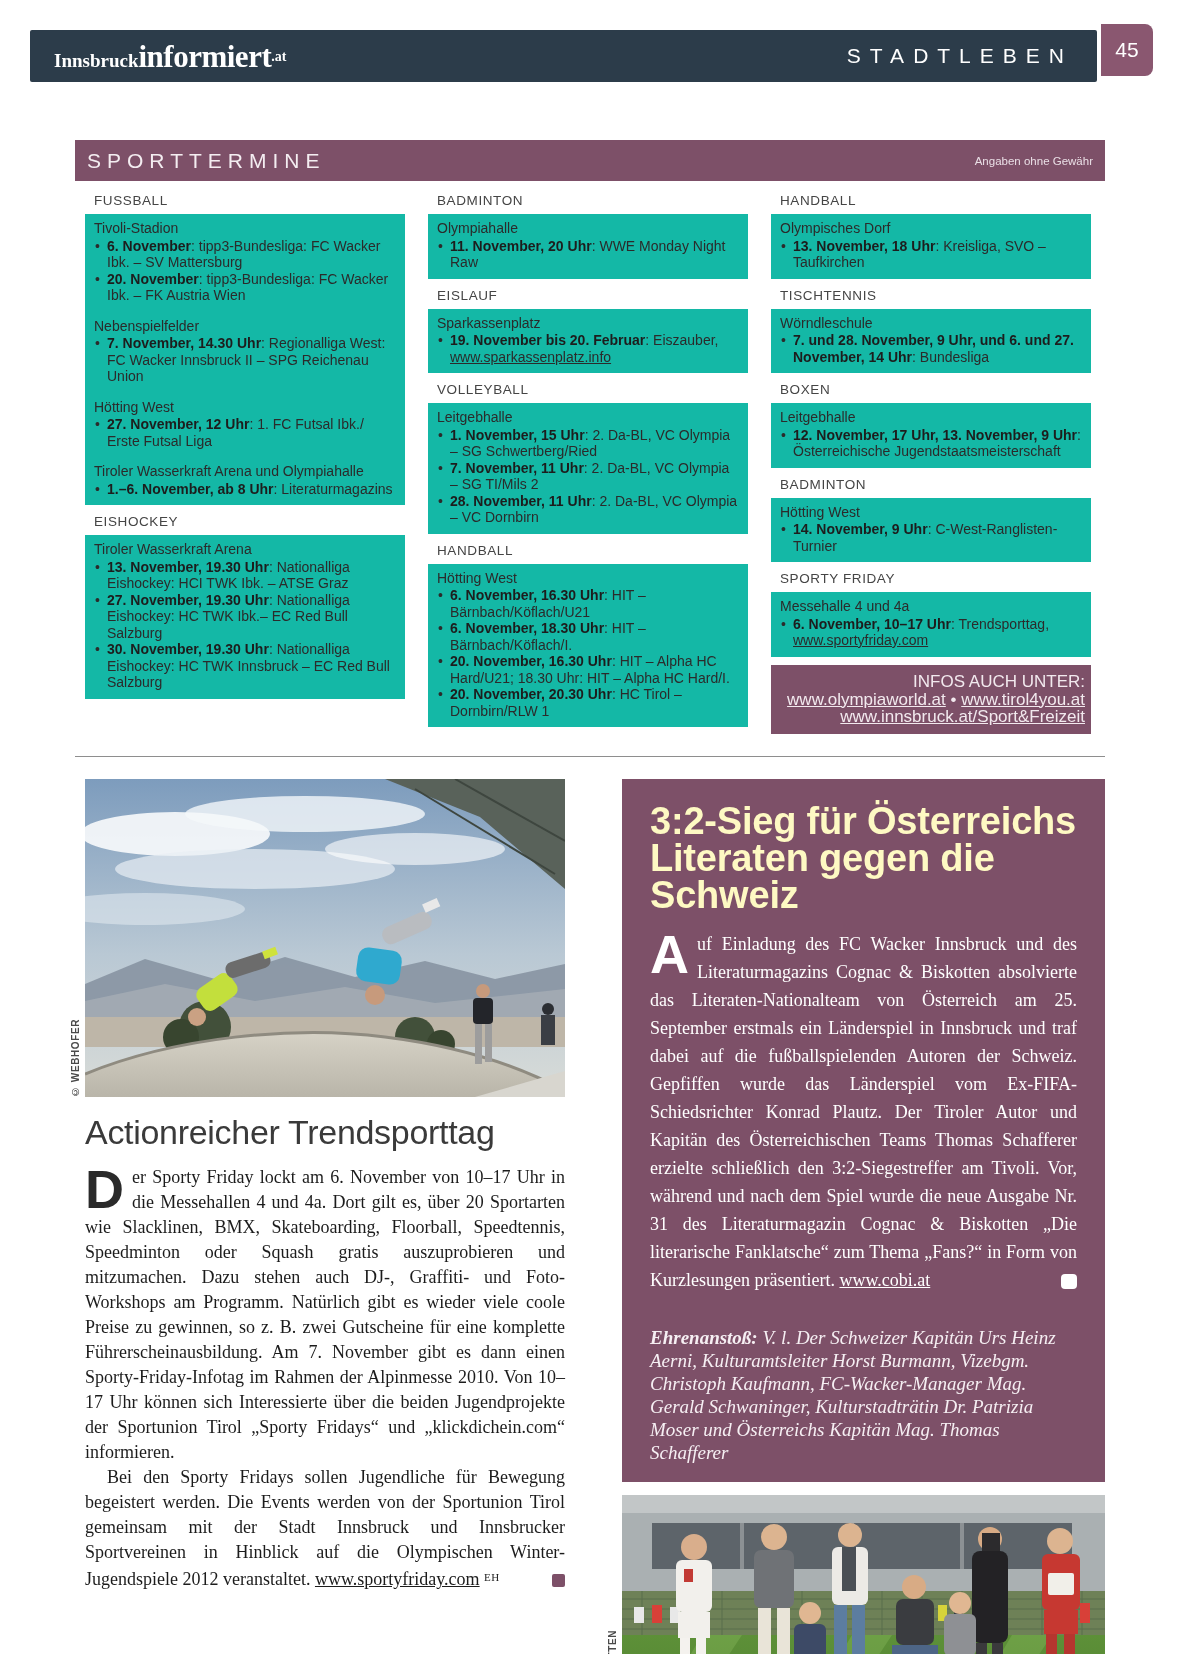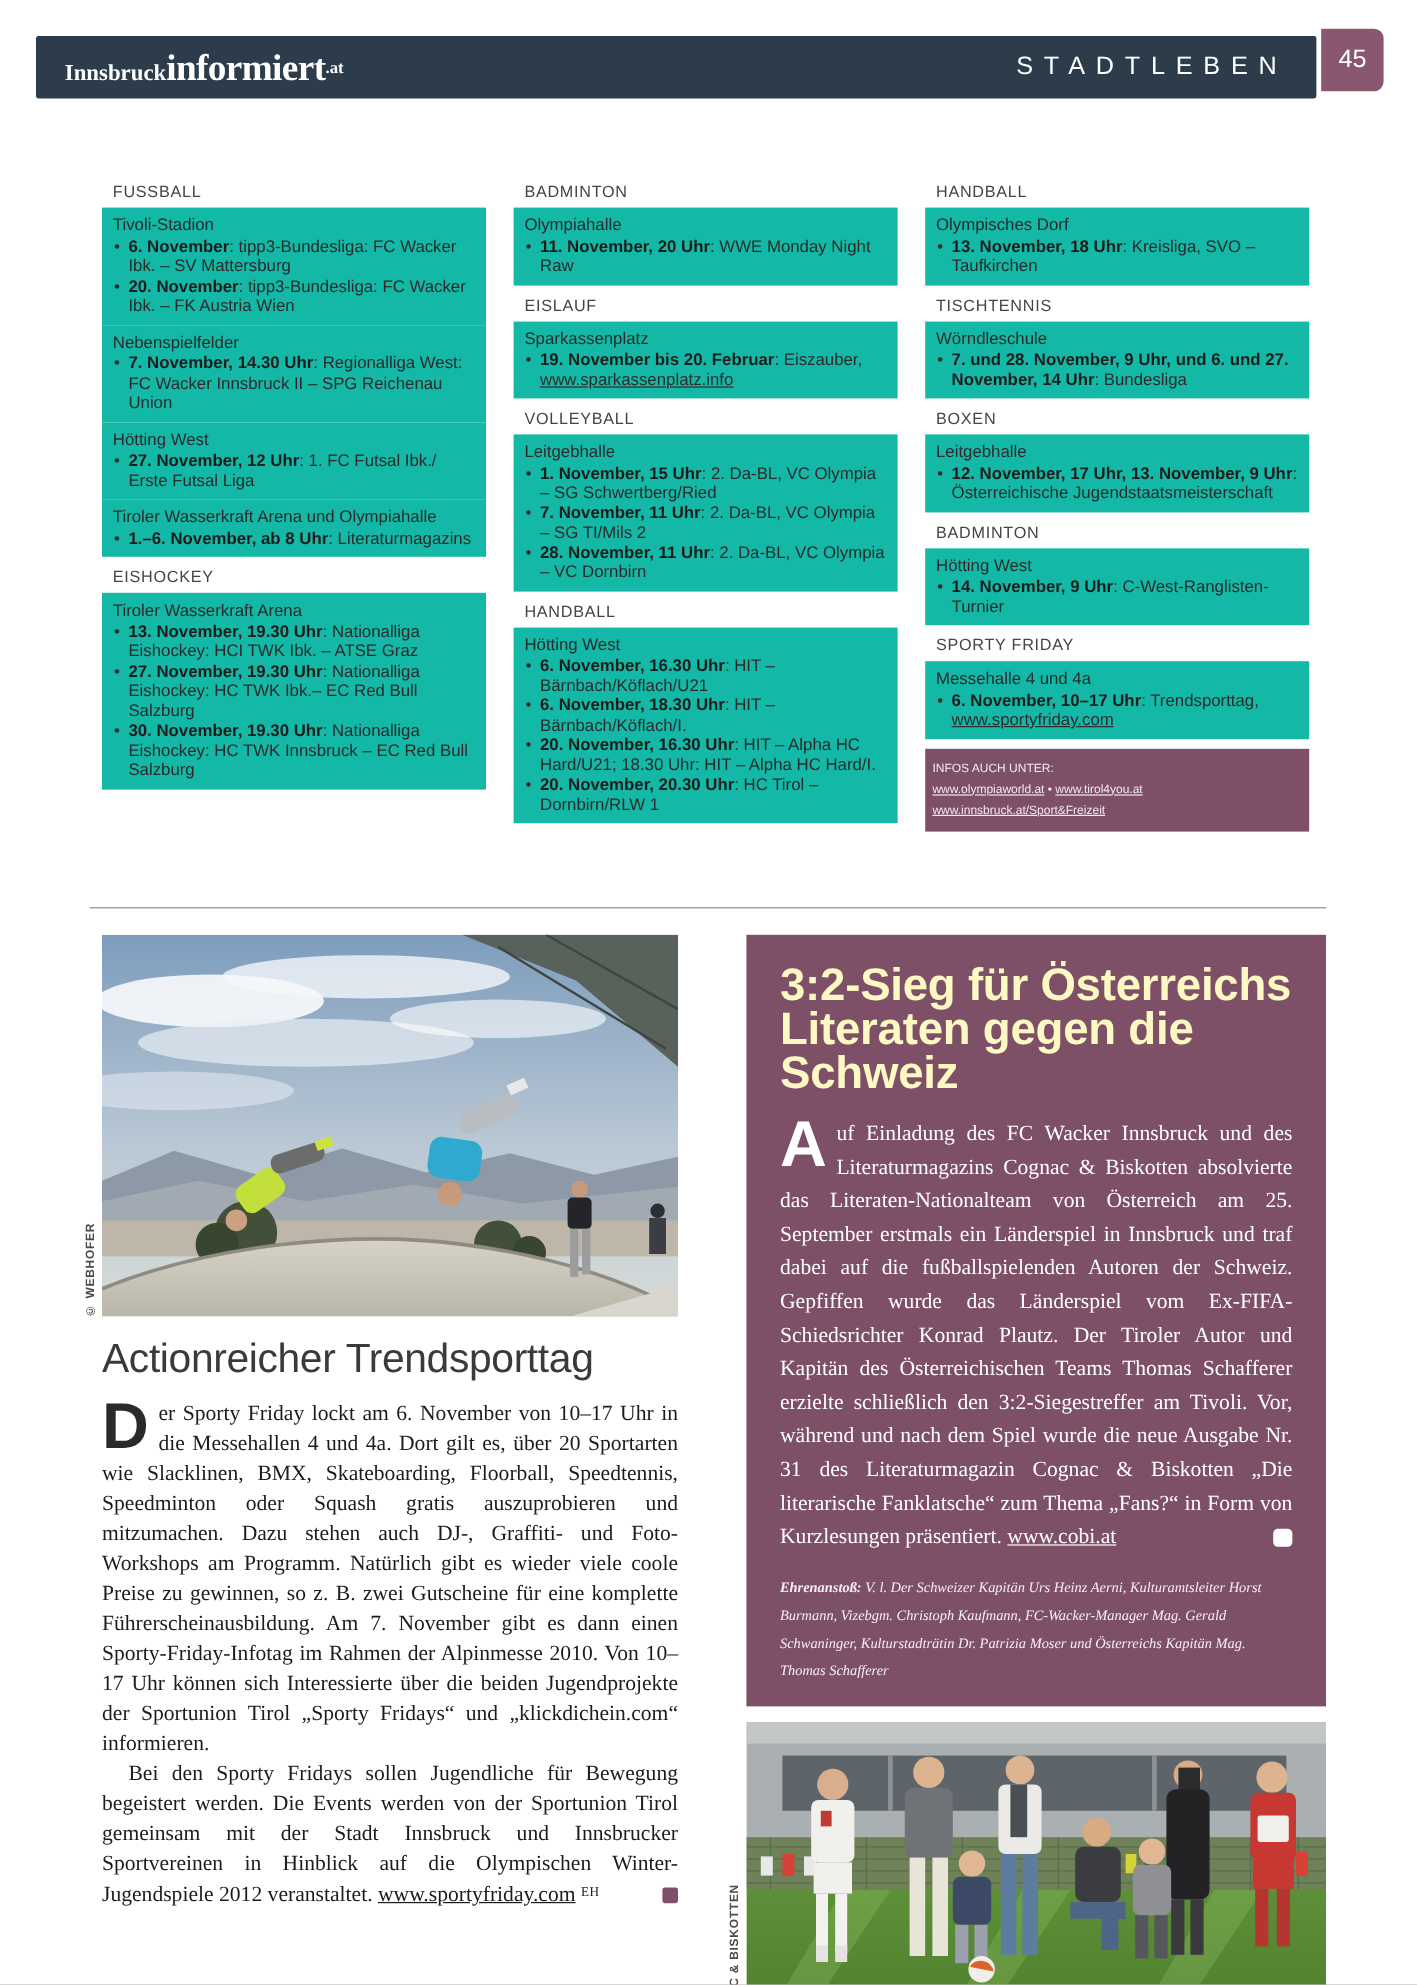--- a/index.html
+++ b/index.html
@@ -25,21 +25,21 @@
   .sport-cols{display:flex;gap:23px;padding:4px 12px 0 10px;}
   .sport-col{width:320px;flex:0 0 320px;}
   .sport-label{font-size:13.5px;letter-spacing:0.6px;color:#454545;padding:8px 0 6px 9px;}
   .sport-block{background:#14b8a6;padding:6px 9px 8px 9px;font-size:14px;line-height:16.5px;color:#2b2b2b;}
   .sport-block + .sport-label{margin-top:1px;}
   .venue{margin-bottom:1px;}
   .event{position:relative;padding-left:13px;}
   .event .dot{position:absolute;left:1px;top:0;}
   .event b{font-weight:bold;color:#1d1d1d;}
   .evlink,.ilink{color:inherit;text-decoration:underline;cursor:pointer;}
-  .info-box{margin-top:8px;background:#7d5068;color:#f2e9ee;text-align:left;font-size:10px;line-height:17px;
+  .info-box{margin-top:8px;background:#7d5068;color:#f2e9ee;text-align:right;font-size:17px;line-height:17px;
             padding:8px 6px 9px 6px;}
   .info-title{margin-bottom:1px;}
   
   .divider{position:absolute;top:756px;left:75px;width:1030px;border-top:1px solid #8e8e8e;}
   
   .left-col{position:absolute;left:85px;top:779px;width:480px;}
   .photo-wrap{position:relative;}
   .credit{position:absolute;left:-15px;bottom:0;writing-mode:vertical-rl;transform:rotate(180deg);
           font-size:10px;letter-spacing:0.6px;color:#4a4a4a;font-weight:bold;white-space:nowrap;}
   .photo{display:block;}
@@ -54,37 +54,41 @@
   .initials{font-size:11px;letter-spacing:0.5px;vertical-align:4px;}
   .endmark-purple{position:absolute;right:0;bottom:5px;width:13px;height:13px;background:#7d5068;border-radius:2px;}
   
   .right-col{position:absolute;left:622px;top:779px;width:483px;}
   .purple-box{background:#7d5068;color:#fff;padding:24px 28px 18px 28px;box-sizing:border-box;min-height:533px;}
   .pb-title{font-size:38px;line-height:37px;font-weight:700;color:#fef9c3;margin:0 0 16px 0;letter-spacing:-0.2px;}
   .pb-body{font-family:"Liberation Serif",serif;font-size:18px;line-height:28px;text-align:justify;position:relative;}
   .pb-body .dropcap{color:#fff;}
   .endmark-white{display:inline-block;width:16px;height:15px;background:#fff;border-radius:4px;float:right;
                  margin-top:8px;}
-  .pb-caption{font-family:"Liberation Serif",serif;font-style:italic;font-size:12px;line-height:23px;
-              margin-top:18px;text-align:left;color:#f6eff3;}
+  .pb-caption{font-family:"Liberation Serif",serif;font-style:italic;font-size:19px;line-height:23px;
+              margin-top:32px;text-align:left;color:#f6eff3;}
   .pb-caption b{font-weight:bold;}
   .right-photo-wrap{position:relative;margin-top:13px;}
 </style>
 </head>
 <body>
 
 <div class="page">
 
   <div class="header">
     <div class="logo"><span class="l1">Innsbruck</span><span class="l2">informiert</span><span class="l3">.at</span></div>
     <div class="section-name">STADTLEBEN</div>
   </div>
   <div class="pagenum">45</div>
 
   <div class="sport">
+    <div class="sport-bar">
+      <span class="t">SPORTTERMINE</span>
+      <span class="d">Angaben ohne Gewähr</span>
+    </div>
     <div class="sport-cols" id="sport-columns">
         <div class="sport-col">
           <div class="sport-label">FUSSBALL</div>
           <div class="sport-block">
             <div class="venue">Tivoli-Stadion</div>
             <div class="event"><span class="dot">•</span><b>6. November</b><span>: tipp3-Bundesliga: FC Wacker Ibk. – SV Mattersburg</span></div>
             <div class="event"><span class="dot">•</span><b>20. November</b><span>: tipp3-Bundesliga: FC Wacker Ibk. – FK Austria Wien</span></div>
           </div>
           <div class="sport-block">
             <div class="venue">Nebenspielfelder</div>

